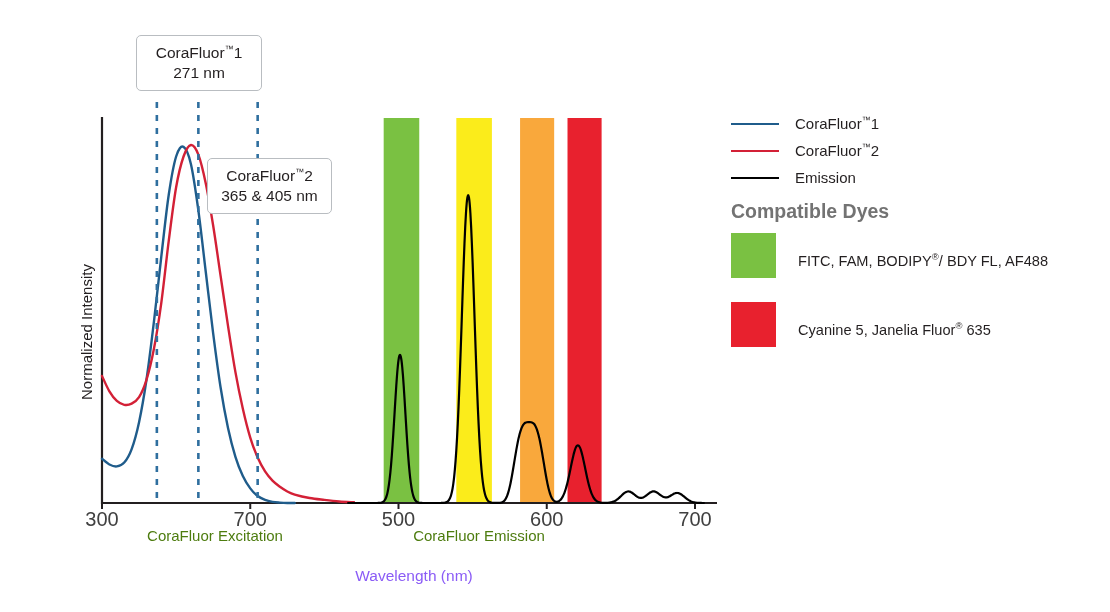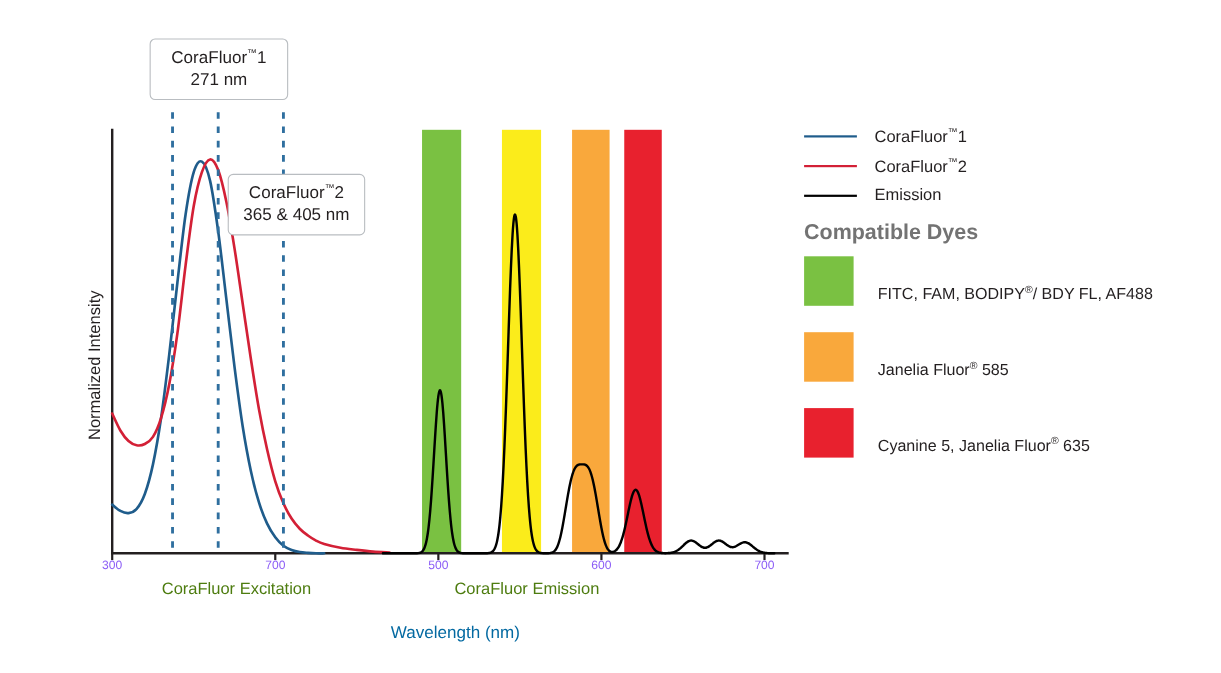--- a/index.html
+++ b/index.html
@@ -19,30 +19,30 @@
 
   
   #series-legend{position:absolute;left:731px;top:110px;}
   .ser-row{display:flex;align-items:center;height:27px;}
   .ser-swatch{width:48px;height:0;border-top-width:2.6px;border-top-style:solid;margin-right:16px;}
   .ser-label{font-size:15px;color:#231f20;white-space:nowrap;}
 
   
   #dyes-title{position:absolute;left:731px;top:200px;font-size:19.5px;font-weight:bold;color:#737373;}
   #dyes-list{position:absolute;left:731px;top:233px;width:360px;}
-  .dye-row{display:flex;align-items:flex-end;margin-bottom:24px;}
+  .dye-row{display:flex;align-items:center;margin-bottom:24px;}
   .dye-swatch{width:45px;height:45px;flex:0 0 45px;margin-right:22px;}
   .dye-label{font-size:14.6px;line-height:1.33;color:#231f20;padding-top:11px;white-space:pre-line;}
 
   
-  .tick{position:absolute;font-size:11px;color:#8b5cf6;text-align:center;width:60px;}
+  .tick{position:absolute;font-size:20px;color:#404040;text-align:center;width:60px;}
   .axname{position:absolute;font-size:15px;color:#4d7c0f;text-align:center;}
   #ylab{position:absolute;font-size:15px;color:#231f20;
         transform:rotate(-90deg);transform-origin:left top;white-space:nowrap;}
-  #xtitle{position:absolute;font-size:15.5px;color:#0369a1;text-align:center;width:300px;}
+  #xtitle{position:absolute;font-size:15.5px;color:#8b5cf6;text-align:center;width:300px;}
   sup.reg{font-size:9.5px;vertical-align:super;}
 </style>
 </head>
 <body>
 
 <div id="figure">
 
   <svg id="plot" class="abs" width="1110" height="612" style="left:0;top:0;">
       <rect x="383.675" y="118" width="35.579999999999984" height="385" fill="#7ac142"></rect>
       <rect x="456.3175" y="118" width="35.579999999999984" height="385" fill="#fbec1b"></rect>
@@ -87,24 +87,20 @@
       </div>
     </div>
 
   <div id="dyes-title">Compatible Dyes</div>
   <div id="dyes-list">
       <div class="dye-row">
         <div class="dye-swatch" style="background: rgb(122, 193, 66);"></div>
         <div class="dye-label">FITC, FAM, BODIPY<sup class="reg">®</sup>/ BDY FL, AF488</div>
       </div>
       <div class="dye-row">
-        <div class="dye-swatch" style="background: rgb(249, 168, 60);"></div>
-        <div class="dye-label">Janelia Fluor<sup class="reg">®</sup> 585</div>
-      </div>
-      <div class="dye-row">
         <div class="dye-swatch" style="background: rgb(232, 33, 46);"></div>
         <div class="dye-label">Cyanine 5, Janelia Fluor<sup class="reg">®</sup> 635</div>
       </div>
     </div>
 
   <div id="ylab" style="left:78px;top:400px;">Normalized Intensity</div>
   <div id="xtitle" style="left:264px;top:567px;">Wavelength (nm)</div>
   <div class="axname" style="left:143px;top:527px;width:144px;">CoraFluor Excitation</div>
   <div class="axname" style="left:409px;top:527px;width:140px;">CoraFluor Emission</div>
 

